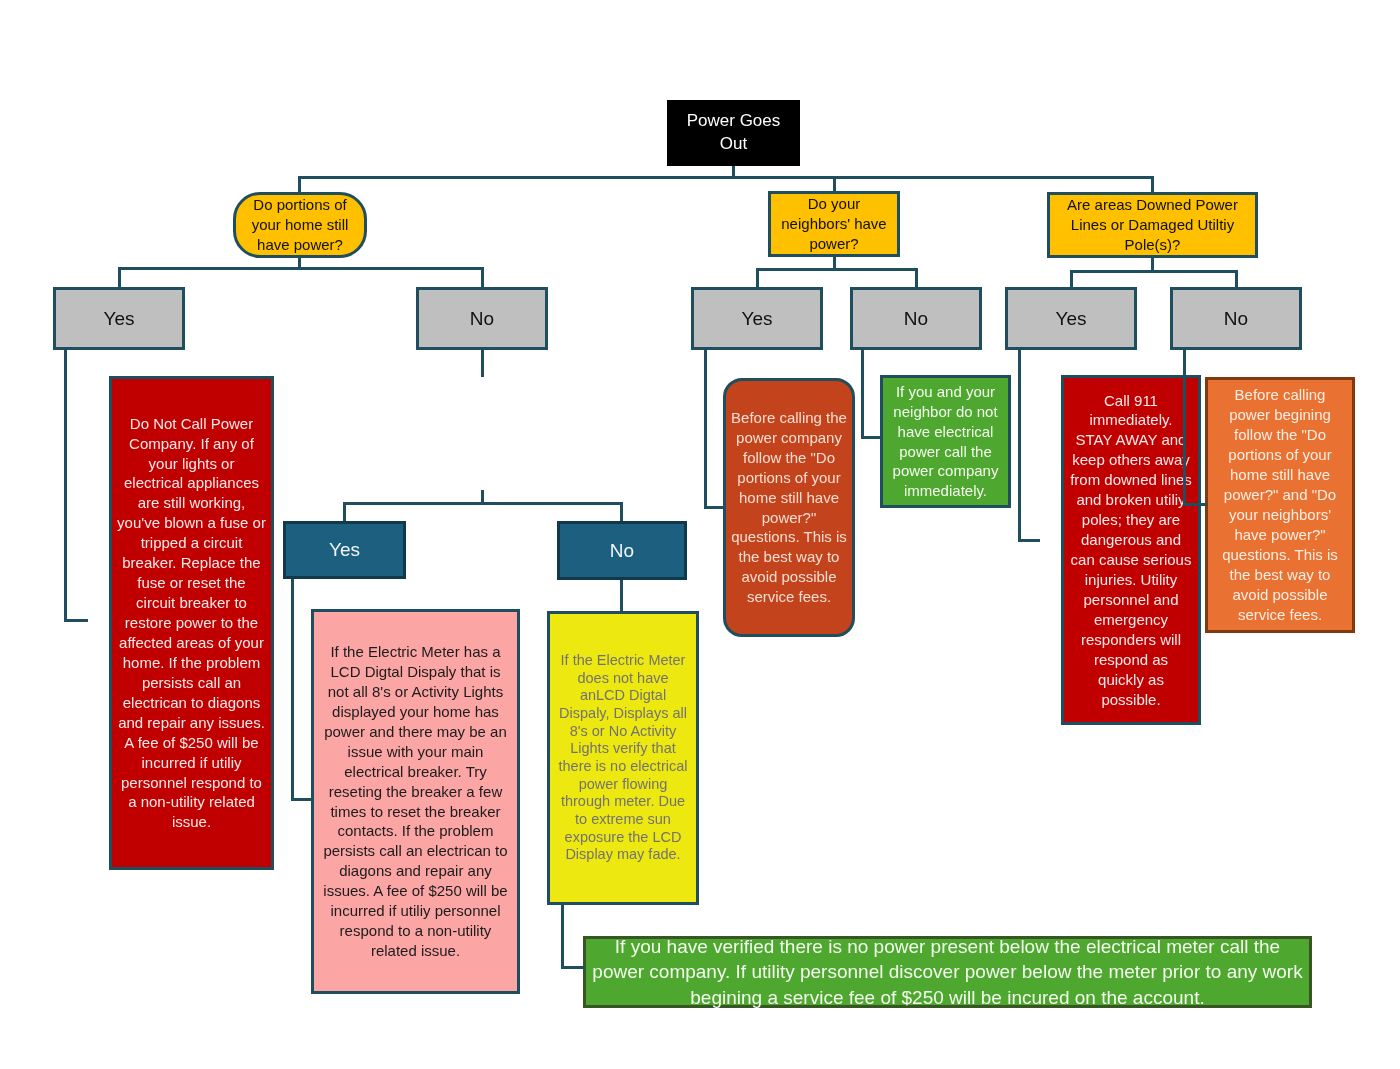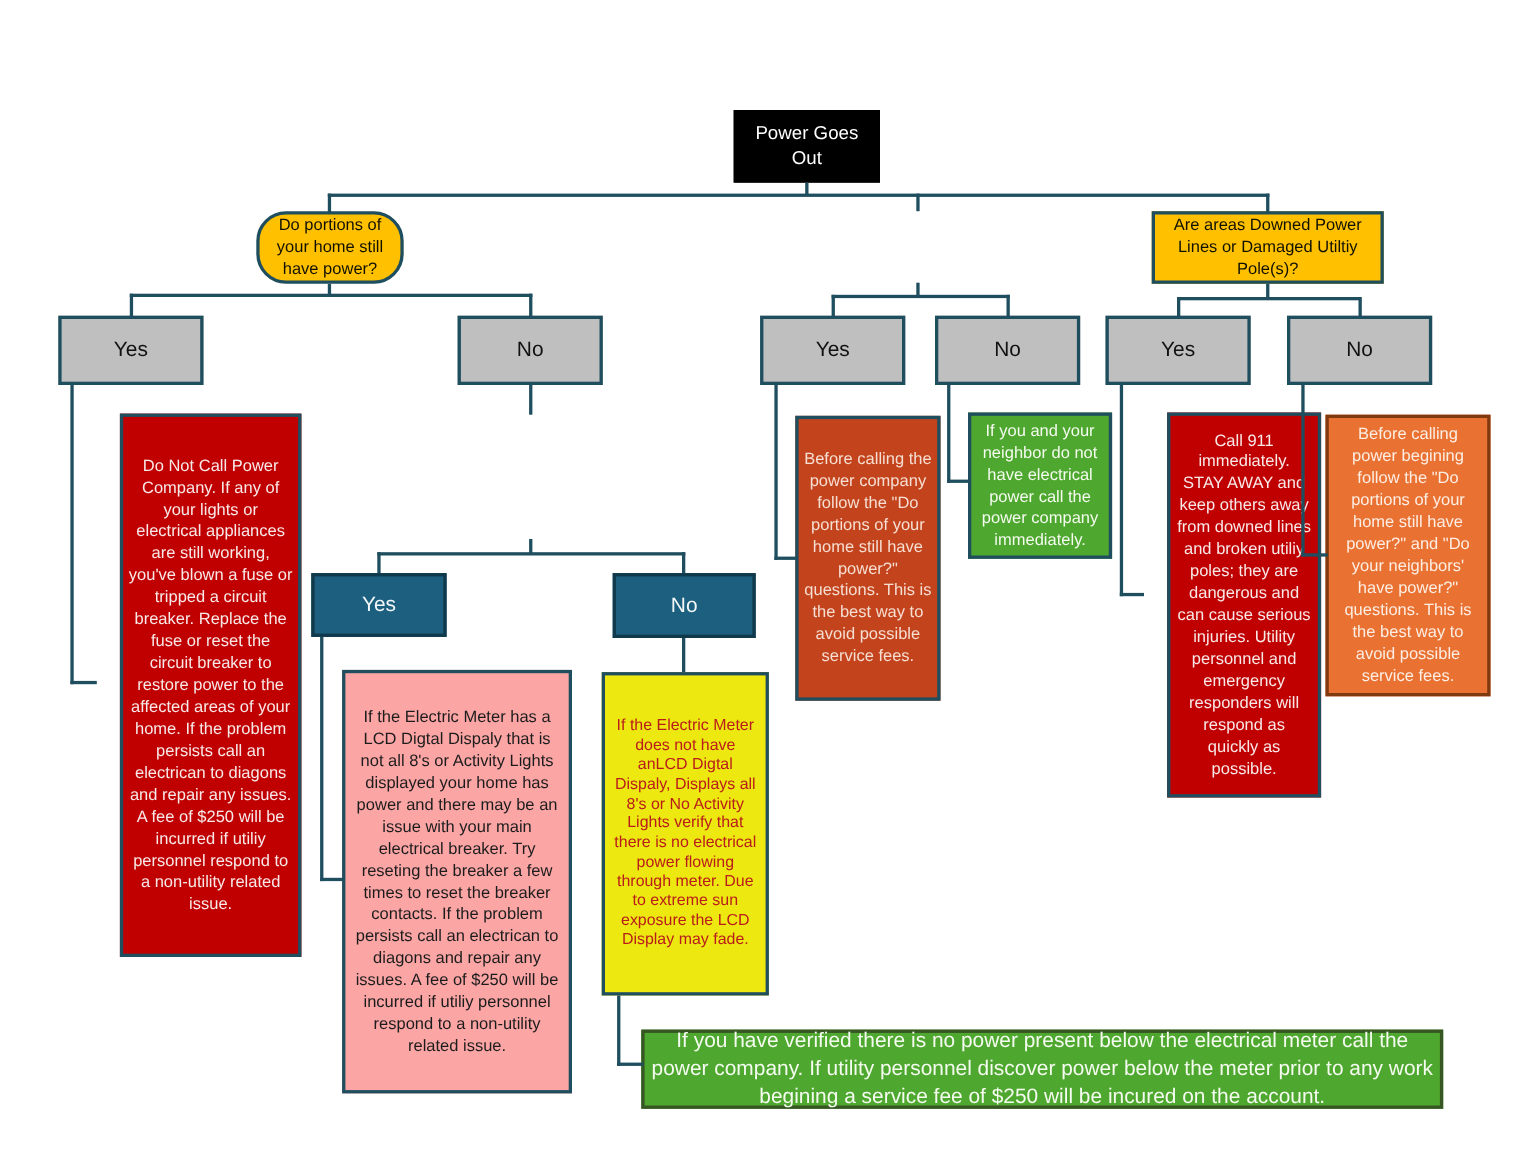--- a/index.html
+++ b/index.html
@@ -9,53 +9,54 @@
         display:flex;align-items:center;justify-content:center;text-align:center;
         font-size:15px;line-height:1.33;padding:3px 5px;white-space:pre-line;}
   .root{background:#000000;color:#ffffff;border:2px solid #000000;font-size:17px;}
   .decision{background:#FFC000;color:#111100;}
   .gray{background:#BFBFBF;color:#111111;font-size:19px;}
   .blue{background:#1D5F7E;color:#f2f7f9;font-size:19px;border-color:#10394C;}
   .red{background:#C00000;color:#f8e8e8;margin-left:23px;}
   .orange{background:#E97132;color:#fdeee4;border-color:#7F3A10;}
   .rust{background:#C2431C;color:#f6ded2;}
   .salmon{background:#fca5a5;color:#1c1c1c;}
-  .yellowleaf{background:#EDE80F;color:#b91c1c;line-height:1.22;font-size:14.5px;}
+  .yellowleaf{background:#EDE80F;color:#737373;line-height:1.22;font-size:14.5px;}
   .green{background:#4EA72E;color:#f4fbef;}
   .banner{background:#4EA72E;color:#f4fbef;border-color:#375623;font-size:19px;}
   .cv,.ch{position:absolute;background:#1F4E5F;}
 </style>
 </head>
 <body>
 
 <div id="canvas">
 
   <div class="node root" style="left:667px;top:100px;width:133px;height:66px;">Power Goes Out</div>
 
   <div class="node decision" style="left:233px;top:192px;width:134px;height:66px;border-radius:27px;">Do portions of your home still have power?</div>
+  <div class="node decision" style="left:768px;top:191px;width:132px;height:66px;">Do your neighbors'  have power?</div>
   <div class="node decision" style="left:1047px;top:192px;width:211px;height:66px;">Are areas Downed Power Lines or Damaged Utiltiy Pole(s)?</div>
 
   <div class="node gray" style="left:53px;top:287px;width:132px;height:63px;">Yes</div>
   <div class="node gray" style="left:416px;top:287px;width:132px;height:63px;">No</div>
   <div class="node gray" style="left:691px;top:287px;width:132px;height:63px;">Yes</div>
   <div class="node gray" style="left:850px;top:287px;width:132px;height:63px;">No</div>
   <div class="node gray" style="left:1005px;top:287px;width:132px;height:63px;">Yes</div>
   <div class="node gray" style="left:1170px;top:287px;width:132px;height:63px;">No</div>
 
   <div class="node red" style="left:86px;top:376px;width:165px;height:494px;">Do Not Call Power Company.  If any of your lights or electrical appliances are still working, you've blown a fuse or tripped a circuit breaker. Replace the fuse or reset the circuit breaker to restore power to the affected areas of your home.  If the problem persists call an electrican to diagons and repair any issues.  A fee of $250 will be incurred if utiliy personnel respond to a non-utility related issue.</div>
 
 
   <div class="node blue" style="left:283px;top:521px;width:123px;height:58px;">Yes</div>
   <div class="node blue" style="left:557px;top:521px;width:130px;height:59px;">No</div>
 
   <div class="node salmon" style="left:311px;top:609px;width:209px;height:385px;">If the Electric Meter has a LCD Digtal Dispaly that is not all 8's or Activity Lights  displayed your home has power and there may be an issue with your main electrical breaker.  Try reseting the breaker a few times to reset the breaker contacts.  If the problem persists call an electrican to diagons and repair any issues.  A fee of $250 will be incurred if utiliy personnel respond to a non-utility related issue.</div>
 
   <div class="node yellowleaf" style="left:547px;top:611px;width:152px;height:294px;">If the Electric Meter does not have anLCD Digtal Dispaly, Displays all 8's or No Activity Lights verify that there is no electrical power flowing through meter. Due to extreme sun exposure the LCD Display may fade.</div>
 
-  <div class="node rust" style="left:723px;top:378px;width:132px;height:259px;">Before calling the power company follow the "Do portions of your home still have power?" questions.  This is the best way to avoid possible service fees.</div>
+  <div class="node rust" style="left:723px;top:378px;width:132px;height:259px;border-radius:19px;">Before calling the power company follow the "Do portions of your home still have power?" questions.  This is the best way to avoid possible service fees.</div>
 
   <div class="node green" style="left:880px;top:375px;width:131px;height:133px;">If you and your neighbor do not have electrical power call the power company immediately.</div>
 
   <div class="node red" style="left:1038px;top:375px;width:140px;height:350px;">Call 911 immediately. STAY AWAY and keep others away from downed lines and broken utiliy poles; they are dangerous and can cause serious injuries. Utility personnel and emergency responders will respond as quickly as possible.</div>
 
   <div class="node orange" style="left:1205px;top:377px;width:150px;height:256px;">Before calling power begining follow the "Do portions of your home still have power?" and "Do your neighbors' have power?" questions.  This is the best way to avoid possible service fees.</div>
 
   <div class="node banner" style="left:583px;top:936px;width:729px;height:72px;">If you have verified there is no power present below the electrical meter call the power company.  If utility personnel discover power below the meter prior to any work begining a service fee of $250 will be incured on the account.</div>
 
   <div class="cv" style="left:732px;top:166px;width:3px;height:12px;"></div>

